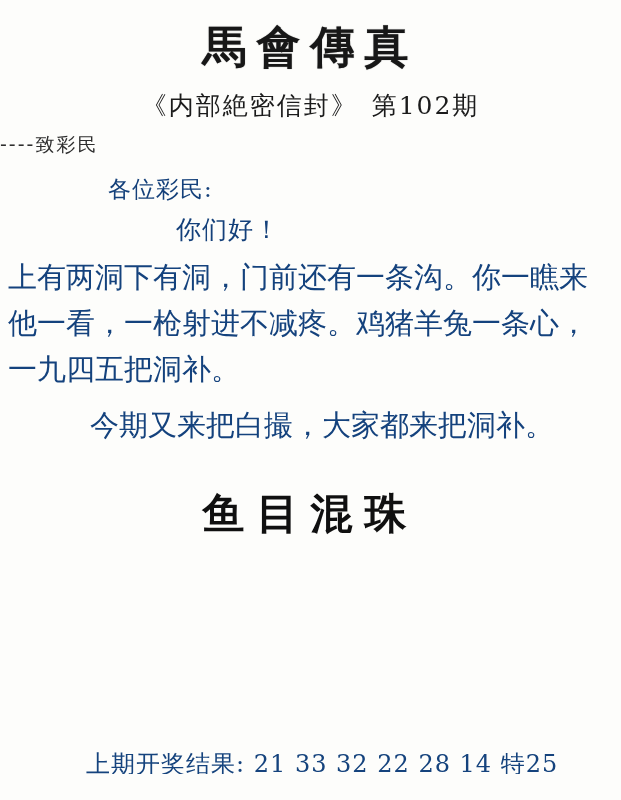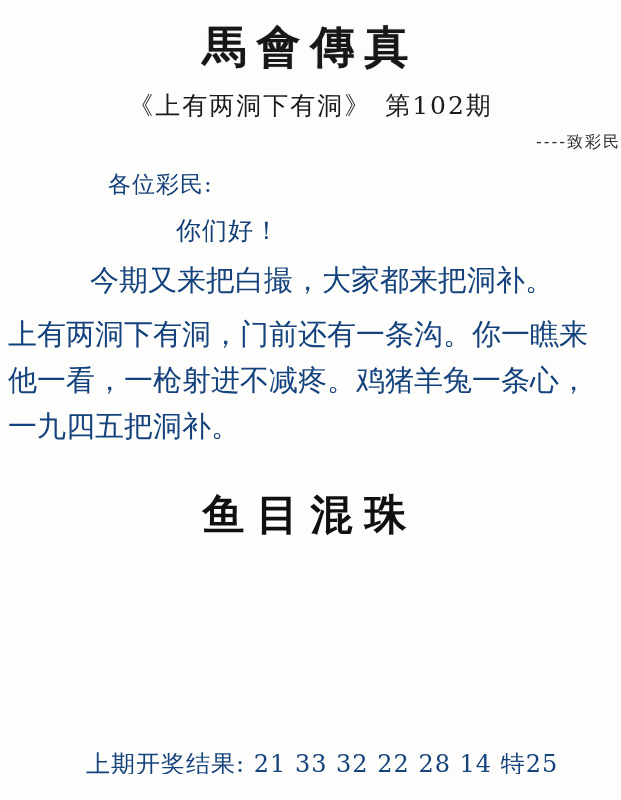--- a/index.html
+++ b/index.html
@@ -38,22 +38,22 @@
     font-size: 25px;
     color: #1b1b1b;
     margin-top: 12px;
     letter-spacing: 2px;
   }
   .subtitle .issue {
     margin-left: 14px;
     font-weight: normal;
   }
   .dedication {
-    text-align: right;
-    font-size: 16px;
+    text-align: left;
+    font-size: 19px;
     color: #2e2e2e;
     margin-top: 10px;
     letter-spacing: 2px;
   }
   
   .body-text {
     margin: 16px 16px 0 16px;
     color: #123a6b;
     font-family: "DejaVu Serif", serif;
   }
@@ -63,21 +63,21 @@
   }
   .greet1 {
     font-size: 23px;
     margin-left: 92px;
     margin-top: 10px;
     letter-spacing: 1px;
   }
   .greet2 {
     font-size: 25px;
     margin-left: 160px;
-    margin-top: 14px;
+    margin-top: 8px;
     letter-spacing: 1px;
   }
   .para {
     font-size: 29px;
     line-height: 46px;
     letter-spacing: 0px;
     color: #14427d;
   }
   .para.first {
     margin-top: 24px;
@@ -133,37 +133,37 @@
   }
 </style>
 </head>
 <body>
 
 <div class="page">
 
   <div class="title">馬會傳真</div>
 
   <div class="subtitle">
-    <span>《上有两洞下有洞》</span><span class="issue">第102期</span>
+    <span>《内部絶密信封》</span><span class="issue">第102期</span>
   </div>
 
   <div class="dedication">----致彩民</div>
 
   <div class="body-text">
 
     <div class="line greet1">各位彩民:</div>
     <div class="line greet2">你们好！</div>
 
 
+    <div class="para third">
+      <span>上有两洞下有洞，门前还有一条沟。你一瞧来他一看，一枪射进不减疼。鸡猪羊兔一条心，一九四五把洞补。</span>
+    </div>
+
     <div class="para second">
       <span>今期又来把白撮，大家都来把洞补。</span>
-    </div>
-
-    <div class="para third">
-      <span>上有两洞下有洞，门前还有一条沟。你一瞧来他一看，一枪射进不减疼。鸡猪羊兔一条心，一九四五把洞补。</span>
     </div>
 
   </div>
 
   <div class="slogan">鱼目混珠</div>
 
   <div class="result">上期开奖结果: 21 33 32 22 28 14  特25</div>
 
 
 </div>

